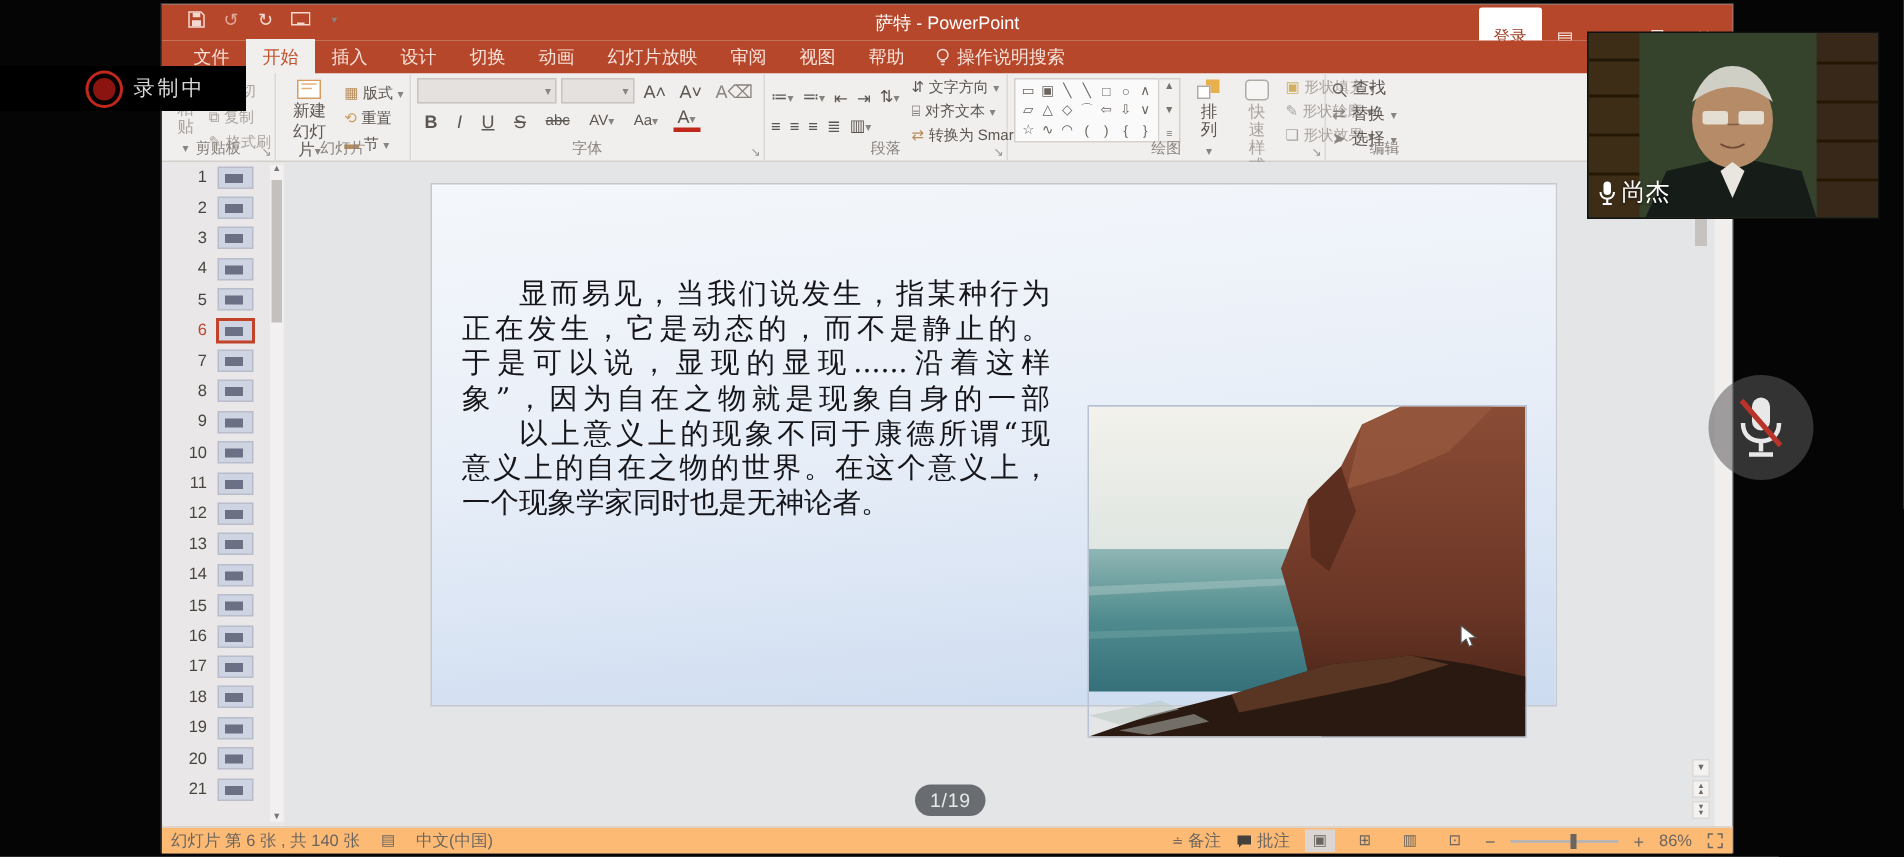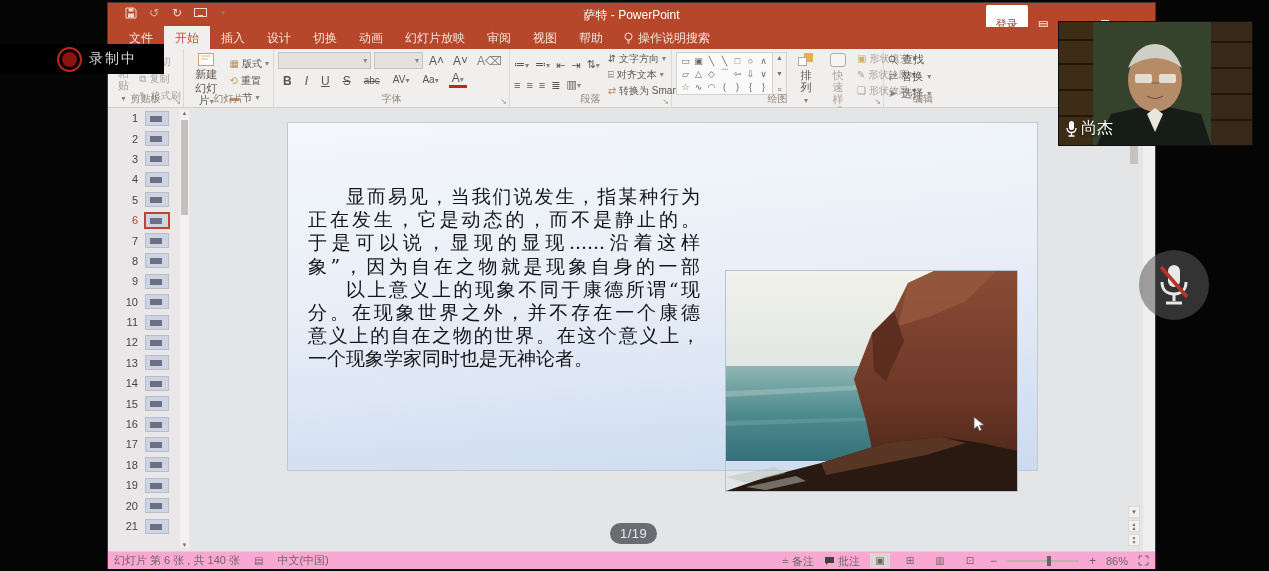--- a/index.html
+++ b/index.html
@@ -76,21 +76,21 @@
   #pagepill{left:322px;top:400px;background:rgba(88,92,97,.88);color:#e8e8e8;font-size:13px;
     padding:3px 10px;border-radius:12px;letter-spacing:.5px;}
   
   #edit-sb{position:absolute;right:3px;top:8px;width:12px;height:432px;color:#6f6a66;}
   #edit-sb .sbtn{position:absolute;left:0;width:12px;height:12px;background:#f4f2f1;border:1px solid #dcd8d5;
     box-sizing:border-box;display:flex;align-items:center;justify-content:center;font-size:6px;}
   #edit-sb .track{position:absolute;left:2px;top:14px;width:8px;height:34px;background:#c6c2bf;}
   .dbl{display:flex;flex-direction:column;line-height:4px;font-size:5px;}
 
   
-  #statusbar{left:0;top:548px;width:100%;height:17px;background:#f9a8d4;border-top:1px solid #d8d4d1;
+  #statusbar{left:0;top:548px;width:100%;height:17px;background:#fdba74;border-top:1px solid #d8d4d1;
     font-size:11px;color:#6b655f;display:flex;align-items:center;}
   #sb-left{display:flex;align-items:center;gap:14px;padding-left:6px;}
   #sb-right{margin-left:auto;display:flex;align-items:center;gap:10px;padding-right:6px;}
   .viewico{width:20px;height:15px;display:flex;align-items:center;justify-content:center;font-size:10px;color:#6b655f;}
   .viewico.sel{background:#dbd6d3;}
   #zoomtrack{width:72px;height:2px;background:#b9b4b0;position:relative;}
   #zoomthumb{position:absolute;left:40px;top:-4px;width:4px;height:10px;background:#6b655f;}
 
   
   #recchip{left:0;top:44px;width:164px;height:30px;background:#000;display:flex;align-items:center;gap:12px;
@@ -517,21 +517,20 @@
     </div>
 
     <div id="editor" class="abs">
       <div id="canvas" class="abs">
         <div id="slidetext" class="abs">
             <div class="line j ind">显而易见，当我们说发生，指某种行为</div>
             <div class="line j">正在发生，它是动态的，而不是静止的。</div>
             <div class="line j">于是可以说，显现的显现......沿着这样</div>
             <div class="line j">象”，因为自在之物就是现象自身的一部</div>
             <div class="line j ind">以上意义上的现象不同于康德所谓“现</div>
-            <div class="line j">分。在现象世界之外，并不存在一个康德</div>
             <div class="line j">意义上的自在之物的世界。在这个意义上，</div>
             <div class="line">一个现象学家同时也是无神论者。</div>
           </div>
 
         <div id="photo" class="abs">
           <svg width="291" height="220" viewBox="0 0 291 220" preserveAspectRatio="none">
             <defs>
               <linearGradient id="sky" x1="0" y1="0" x2="0" y2="1">
                 <stop offset="0" stop-color="#f3f2ec"></stop>
                   <stop offset="1" stop-color="#dde4e0"></stop>

